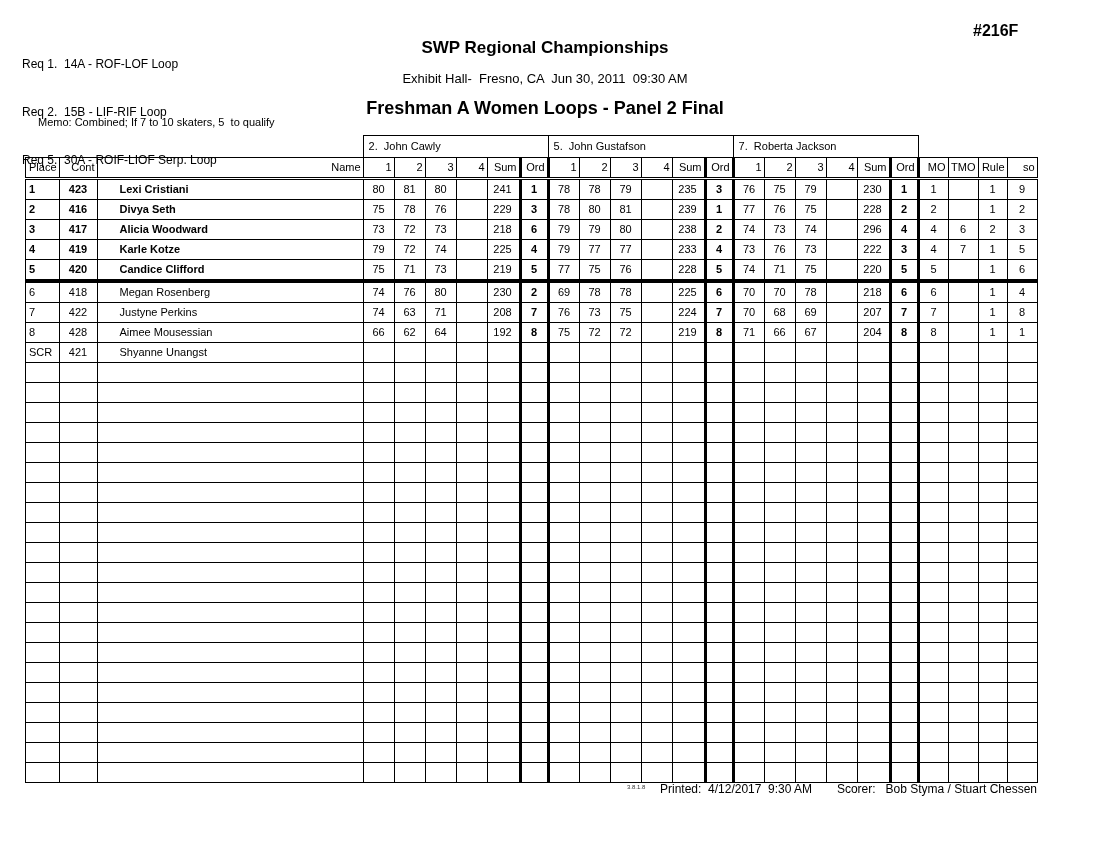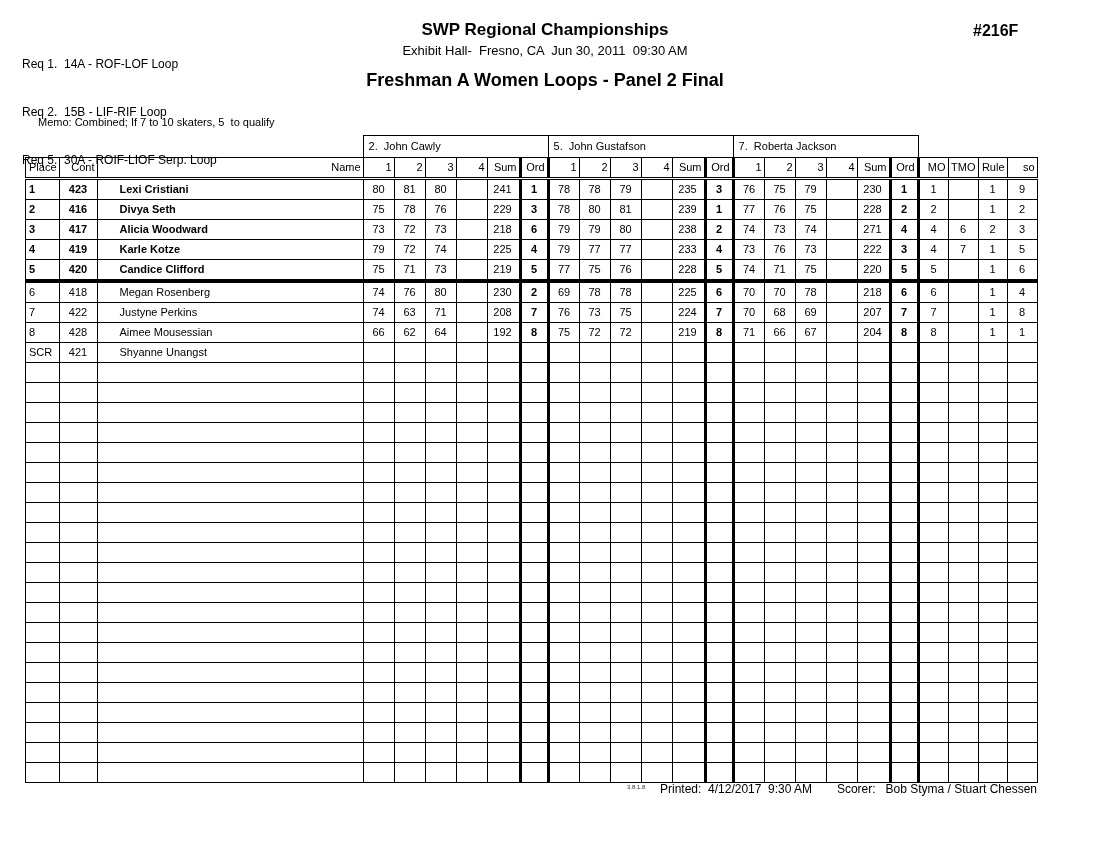--- a/index.html
+++ b/index.html
@@ -5,22 +5,22 @@
   html,body{margin:0;padding:0;background:#fff;}
   .page{position:relative;width:1100px;height:850px;background:#fff;color:#000;
         font-family:"Liberation Sans",sans-serif;overflow:hidden;}
 
   
   .req-block{position:absolute;left:22px;top:24px;font-size:12px;line-height:16px;white-space:pre;}
   .memo{position:absolute;left:30px;top:116px;font-size:11px;white-space:pre;padding-left:8px;}
 
   
   .center-head{position:absolute;left:0;top:20px;width:1090px;text-align:center;}
-  .title{font-size:17px;font-weight:bold;}
-  .venue{font-size:13px;margin-top:3px;white-space:pre;}
+  .title{font-size:17px;font-weight:bold;margin-top:18px;}
+  .venue{font-size:13px;margin-top:13px;white-space:pre;}
   .event-title{font-size:18px;font-weight:bold;margin-top:12px;}
   .report-line{font-size:14px;margin-top:5px;}
   .event-number{position:absolute;left:973px;top:22px;font-size:16px;font-weight:bold;}
 
   
   .tbl-wrap{position:absolute;left:25px;top:135px;border-radius:10px;}
   table{border-collapse:collapse;table-layout:fixed;font-size:11px;}
   td{height:19px;padding:0 2px;border:1px solid #000;overflow:hidden;white-space:nowrap;
      font-weight:normal;text-align:center;line-height:13px;}
   tr.judge-row td{height:21px;}
@@ -194,21 +194,21 @@
             <td class="score">79</td>
             <td class="score">79</td>
             <td class="score">80</td>
             <td class="score"></td>
             <td class="sum">238</td>
             <td class="ord-col ord-val">2</td>
             <td class="score">74</td>
             <td class="score">73</td>
             <td class="score">74</td>
             <td class="score"></td>
-            <td class="sum">271</td>
+            <td class="sum">296</td>
             <td class="ord-col ord-val">4</td>
             <td>4</td>
             <td>6</td>
             <td>2</td>
             <td>3</td>
           </tr>
           <tr class="q ">
             <td class="place">4</td>
             <td class="cont">419</td>
             <td class="name">Karle Kotze</td>

